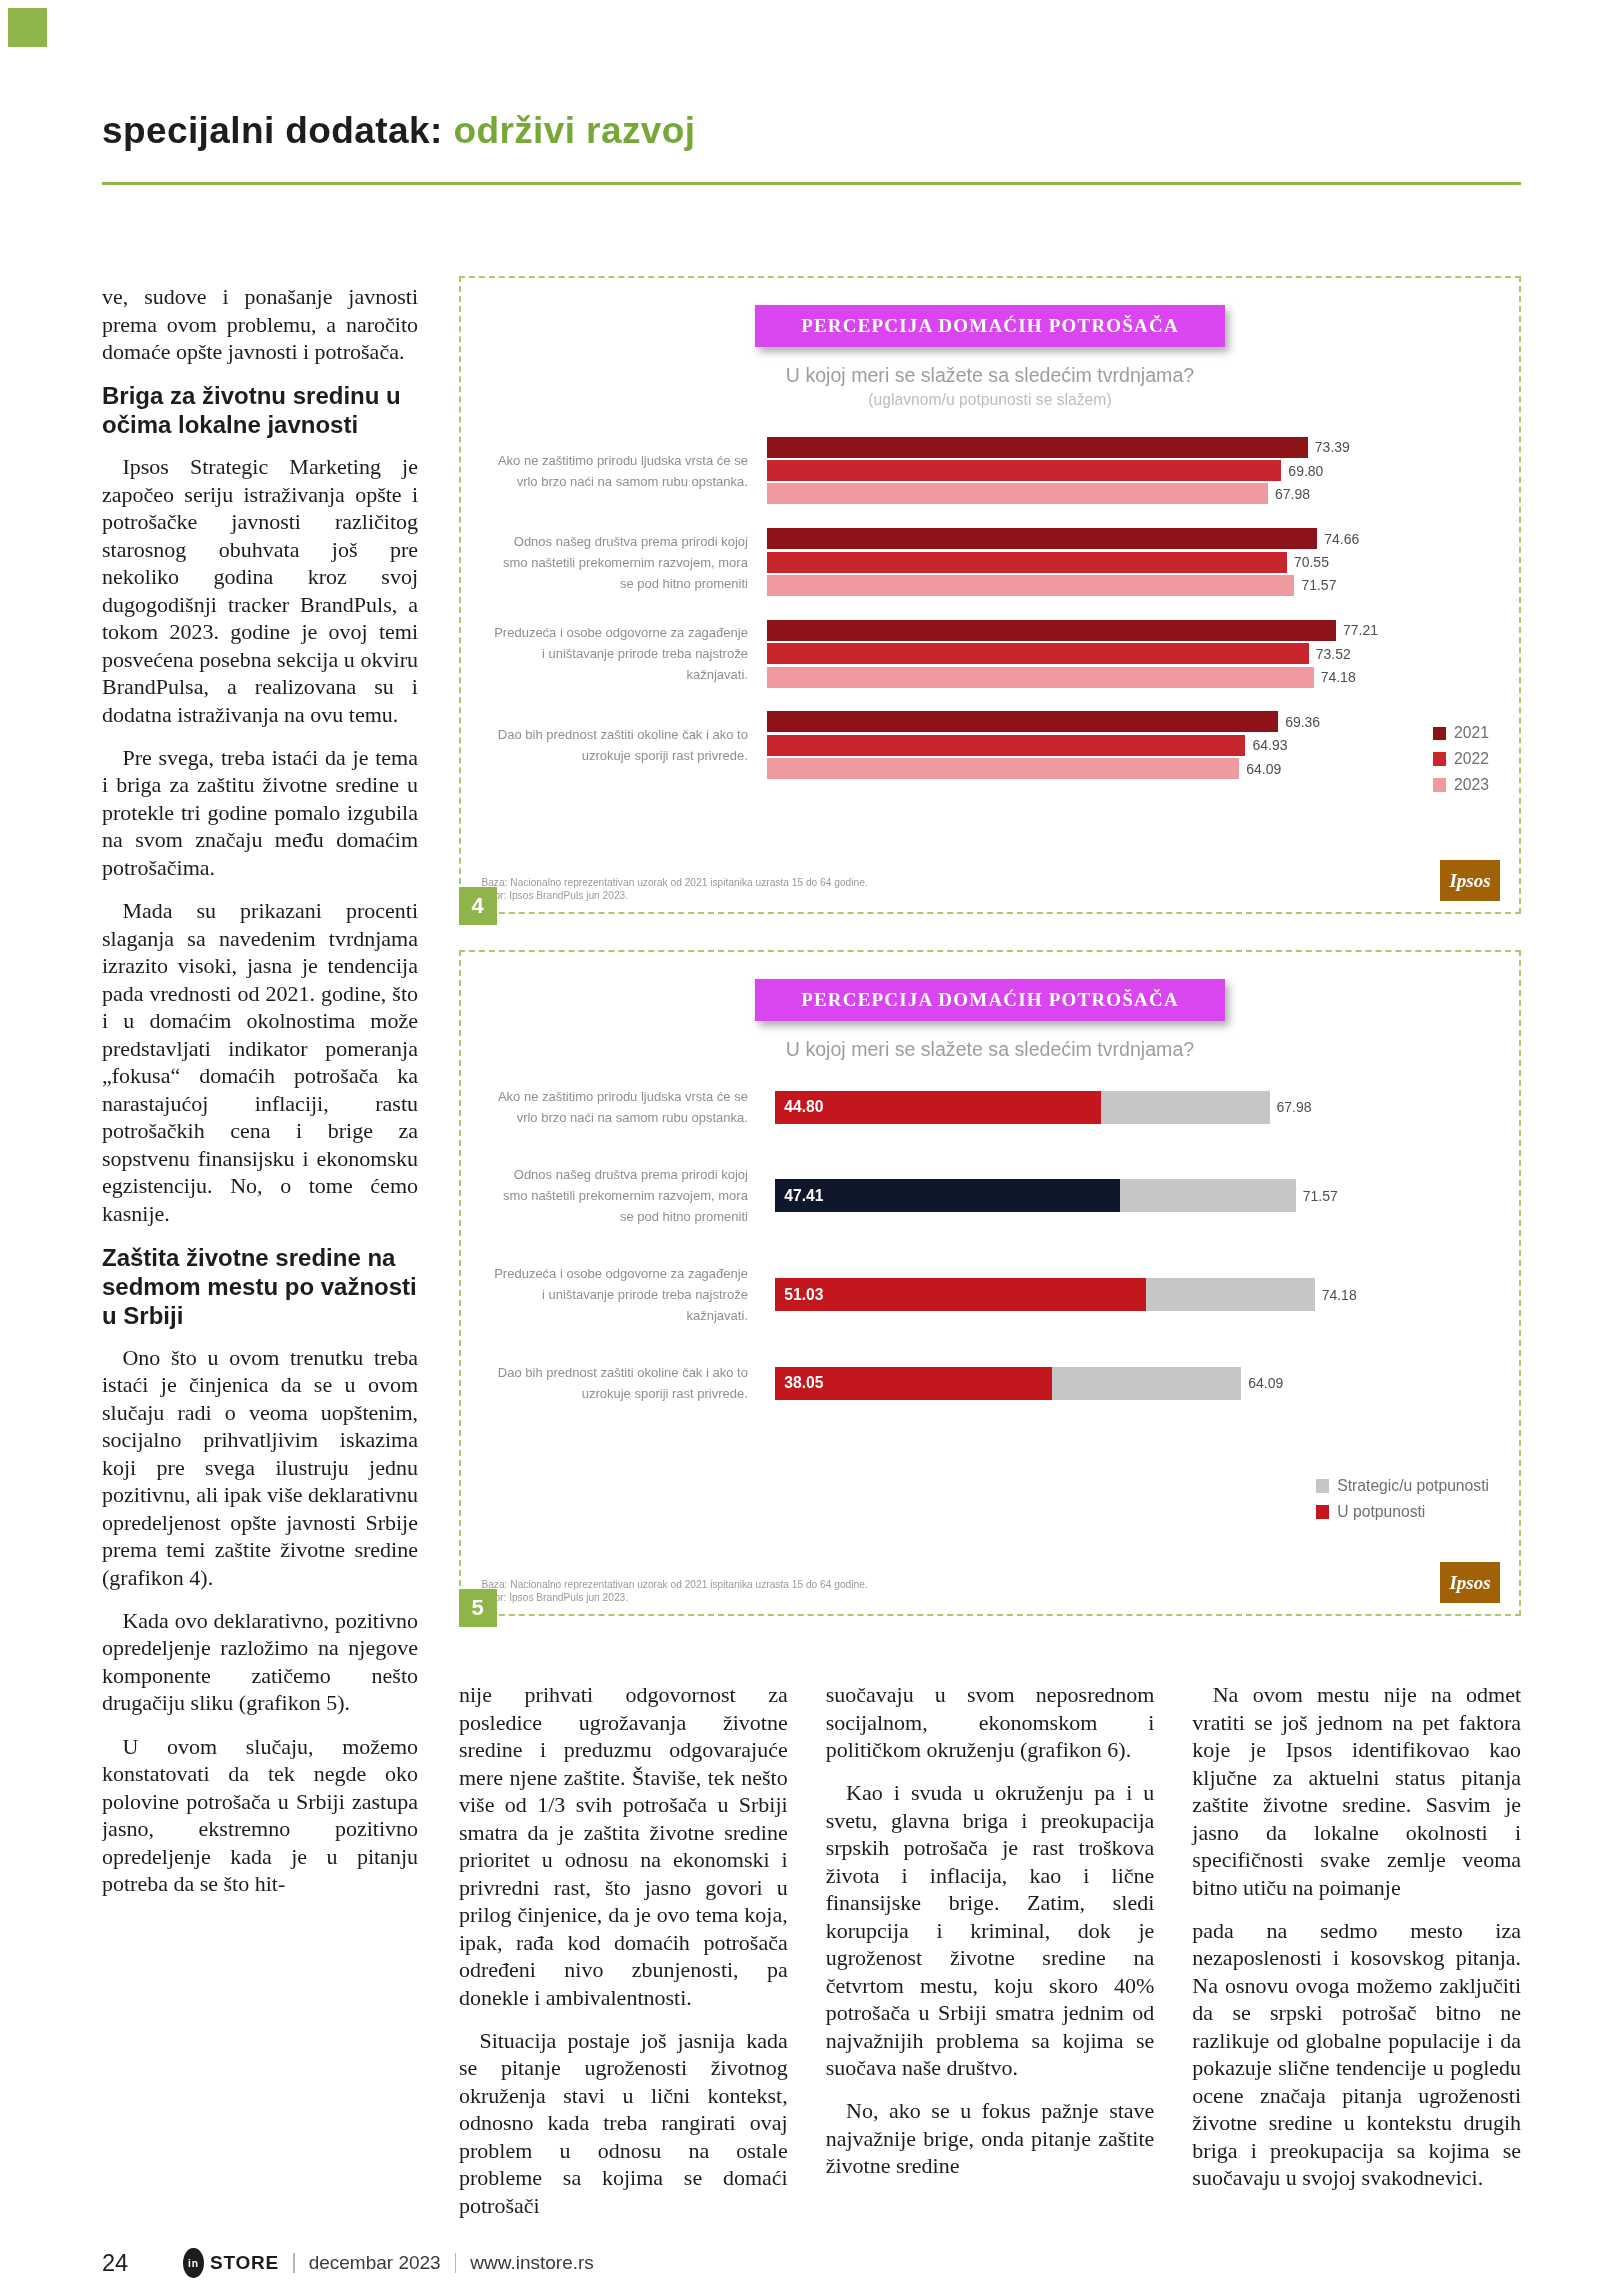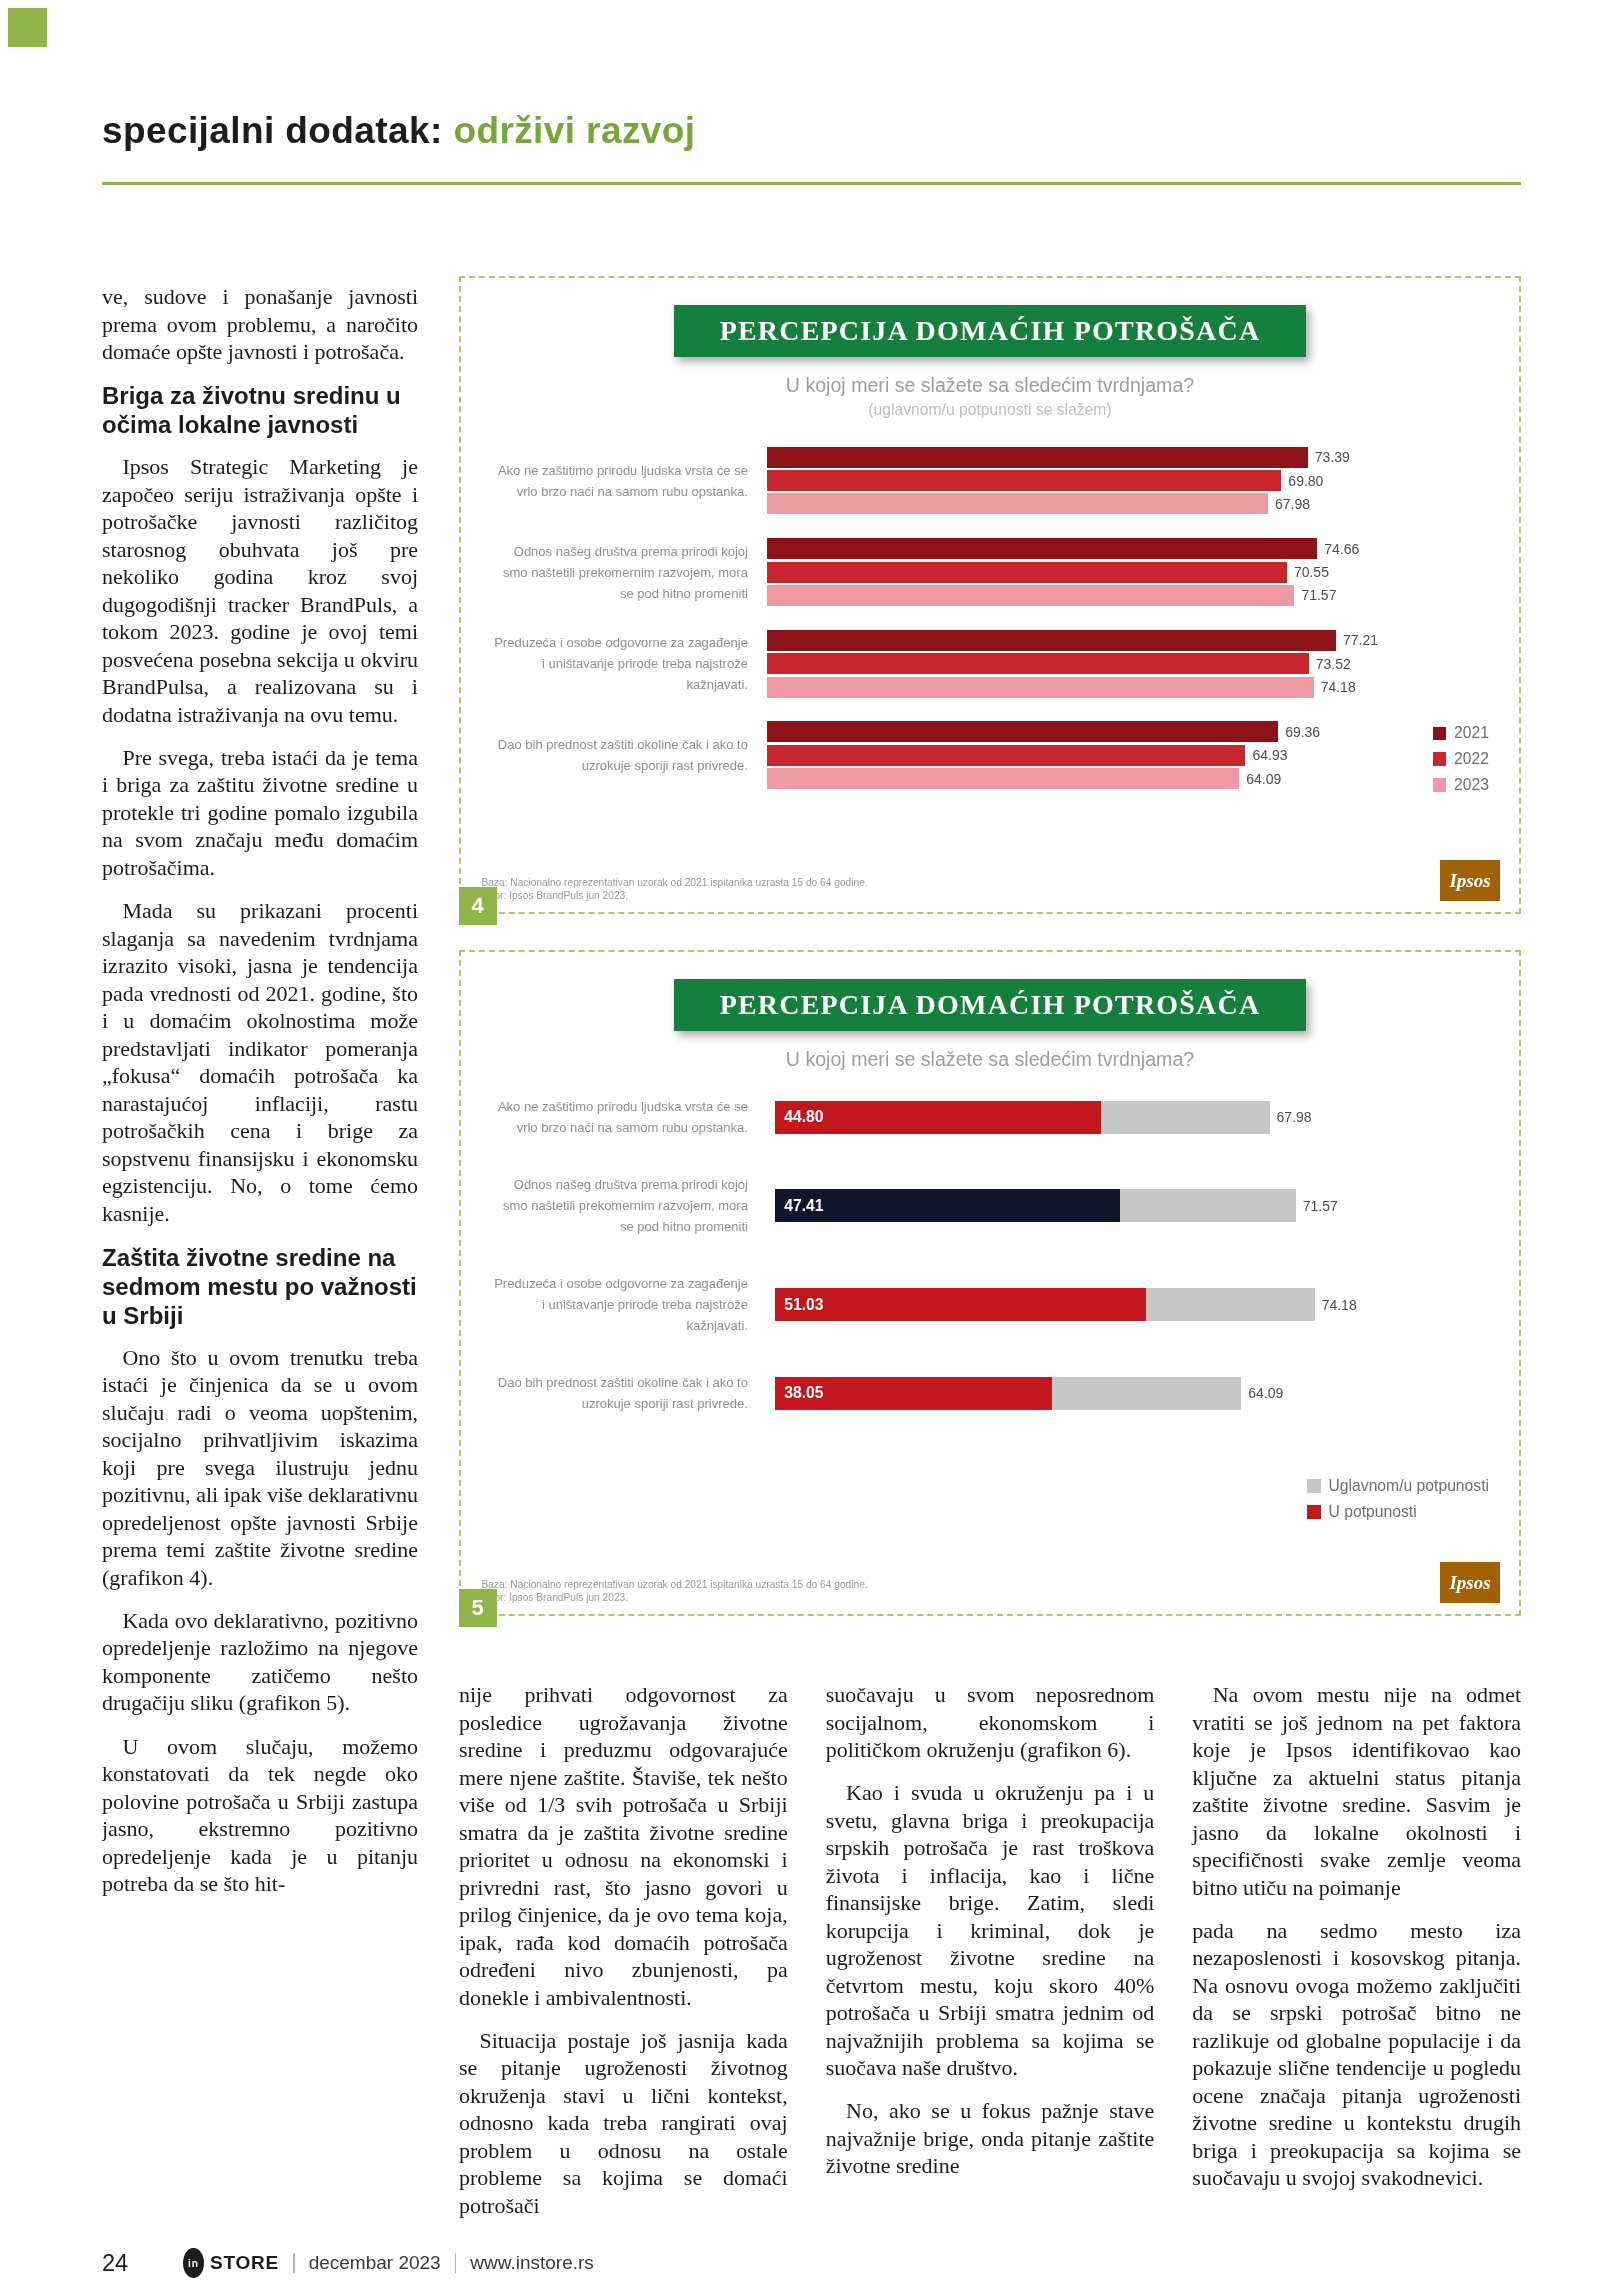--- a/index.html
+++ b/index.html
@@ -17,22 +17,22 @@
 
   .col-left { position:absolute; left:102px; top:283px; width:316px; height:1940px; overflow:hidden; }
   .para { margin:0 0 15.7px 0; font-size:22px; line-height:27.5px; text-align:justify; text-indent:20.4px; hyphens:auto; }
   .para.noind { text-indent:0; }
   .subhead { margin:12.6px 0 14px 0; font-family:"Liberation Sans", sans-serif; font-weight:bold; font-size:24px; line-height:29px; color:#1d1d1b; }
 
   .chart-box { position:absolute; left:459px; width:1062px; border:2.4px dashed #abc968; box-sizing:border-box; background:#fff; padding:15.7px 23.6px; }
   #chart4 { top:276px; height:638px; }
   #chart5 { top:950px; height:666px; }
 
-  .ctitle { width:max-content; margin:11px auto 16px auto; background:#15803d; color:#ffffff;
-    font-family:"Liberation Serif", serif; font-weight:bold; font-size:28px; letter-spacing:1.2px;
+  .ctitle { width:max-content; margin:11px auto 16px auto; background:#d946ef; color:#ffffff;
+    font-family:"Liberation Serif", serif; font-weight:bold; font-size:19px; letter-spacing:1.2px;
     padding:10.2px 46px; box-shadow:3.9px 4.7px 7.9px rgba(0,0,0,.32); }
   .csub  { text-align:center; font-family:"Liberation Sans", sans-serif; color:#9d9d9d; font-size:19.6px; margin-top:17.3px; }
   .csub2 { text-align:center; font-family:"Liberation Sans", sans-serif; color:#bdbdbd; font-size:15.7px; margin-top:3.9px; }
 
   .rows { margin-top:25px; padding:0 0 0 6.3px; }
   .crow { display:flex; align-items:center; margin-bottom:19px; }
   .clabel { flex:0 0 276px; box-sizing:border-box; padding-right:19px; text-align:right;
     font-family:"Liberation Sans", sans-serif; font-size:13px; line-height:21px; color:#8f8f8f; }
   .cbars { flex:1; min-width:0; padding-right:102px; }
   .bar-line { display:flex; align-items:center; height:21px; margin:2.4px 0; }
@@ -239,21 +239,21 @@
               </div>
               <div class="seg-b" style="width: 30.6353%; background: rgb(198, 198, 198);"></div>
               <span class="bar-val">64.09</span>
             </div>
           </div>
         </div>
       </div>
     <div class="clegend">
         <div class="lg-item">
           <span class="sw" style="background: rgb(198, 198, 198);"></span>
-          <span>Uglavnom/u potpunosti</span>
+          <span>Strategic/u potpunosti</span>
         </div>
         <div class="lg-item">
           <span class="sw" style="background: rgb(195, 22, 29);"></span>
           <span>U potpunosti</span>
         </div>
       </div>
     <div class="cfoot">
       <div>Baza: Nacionalno reprezentativan uzorak od 2021 ispitanika uzrasta 15 do 64 godine.</div>
       <div>Izvor: Ipsos BrandPuls jun 2023.</div>
     </div>

